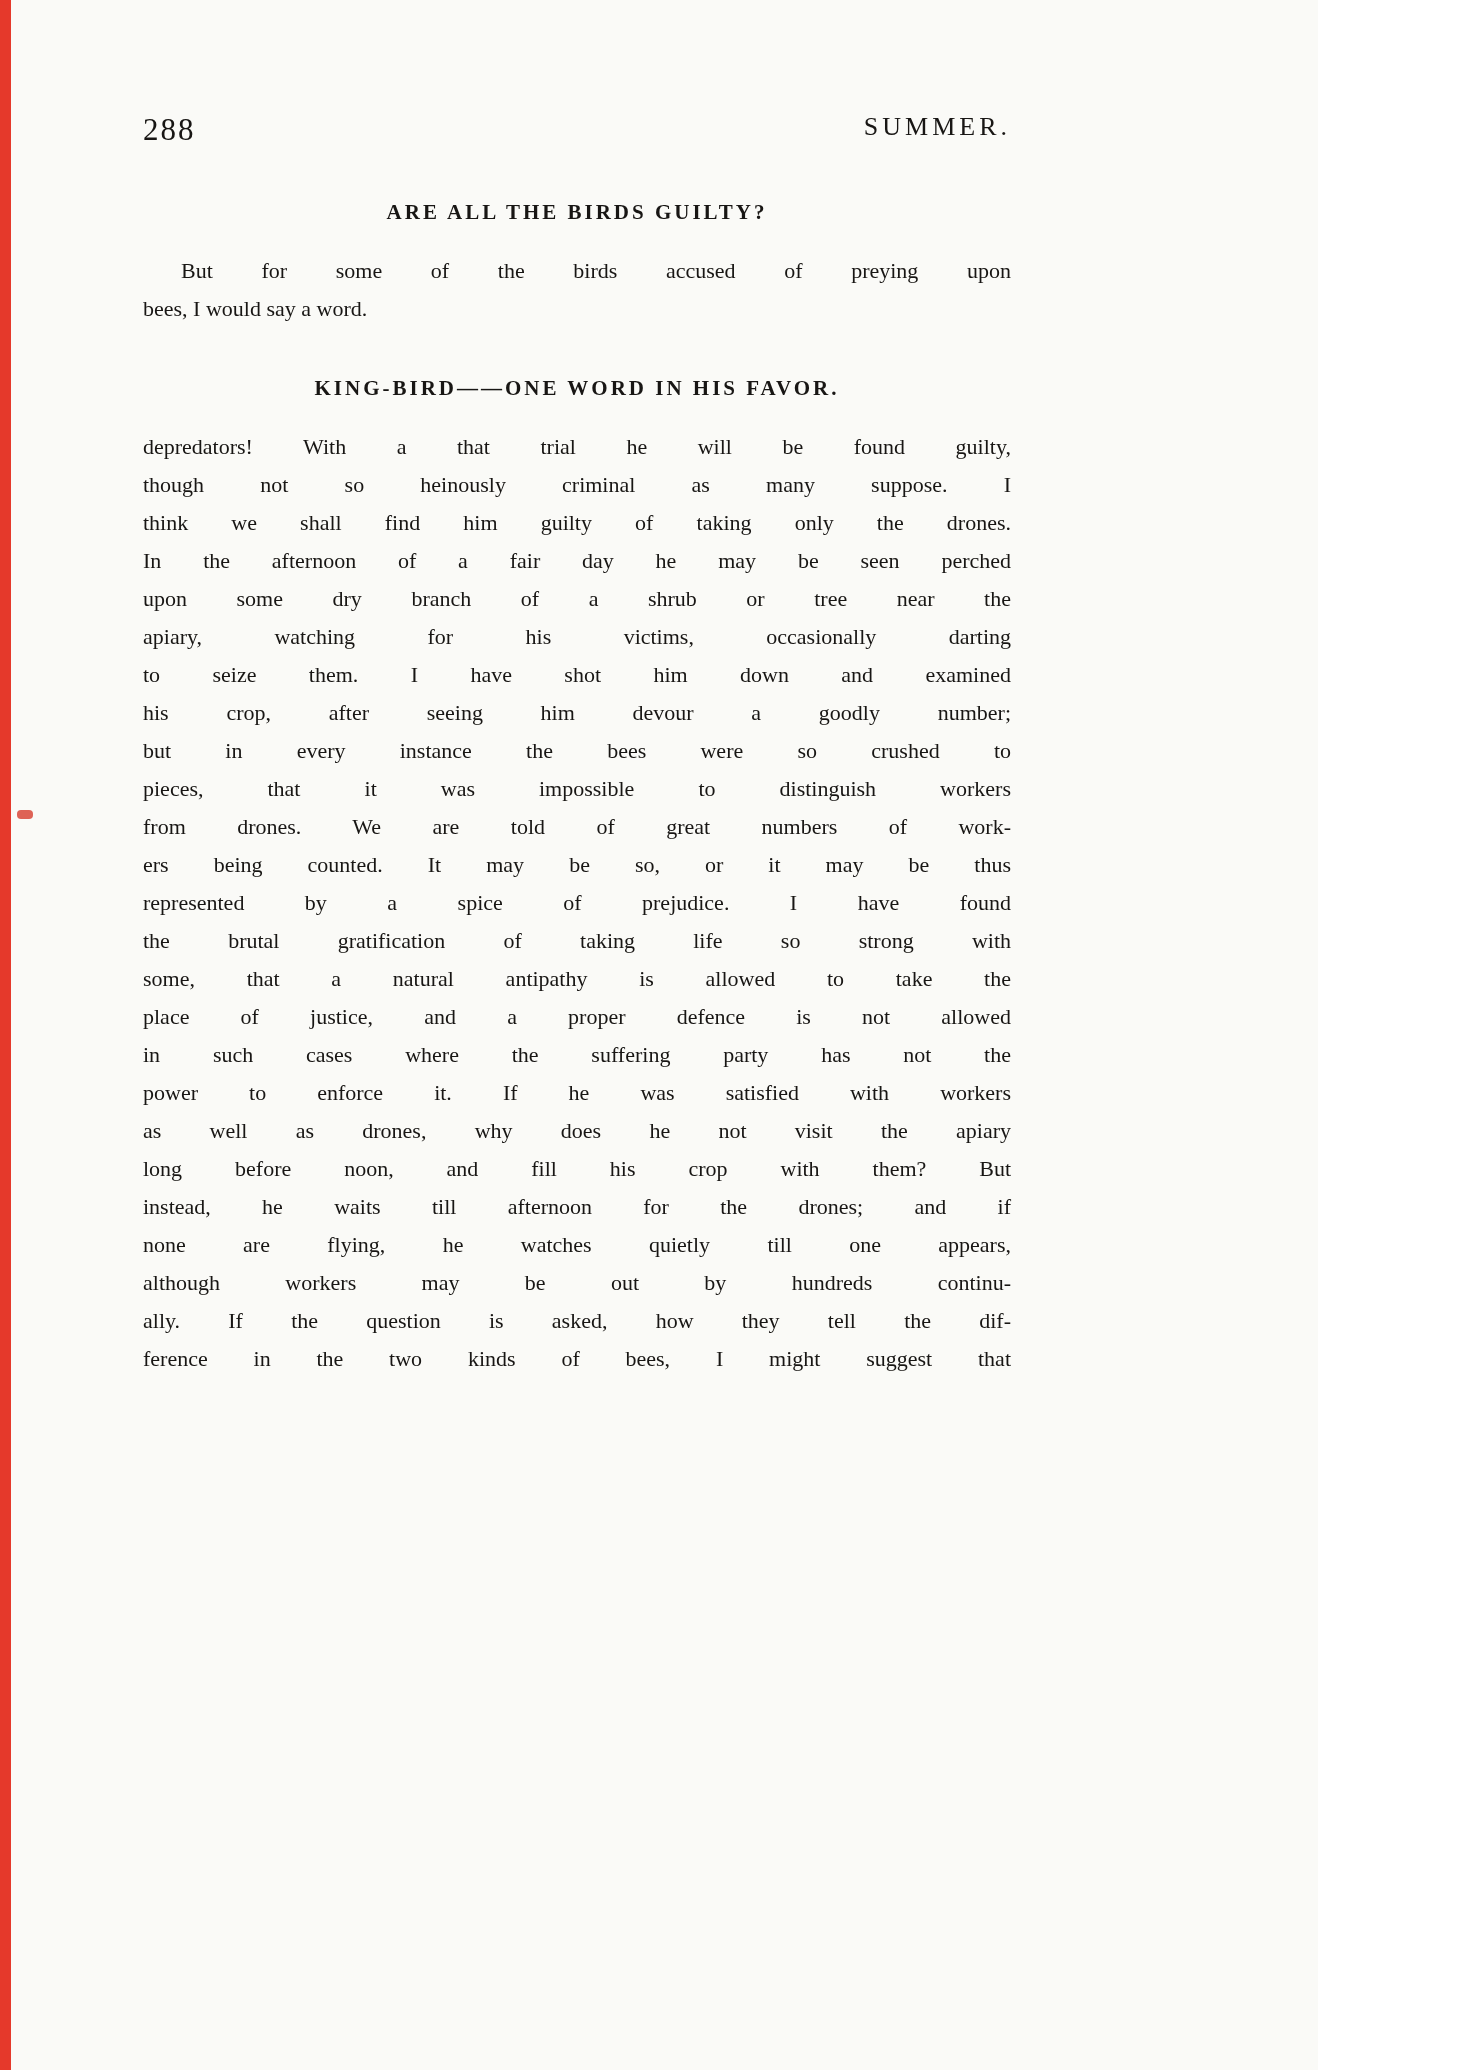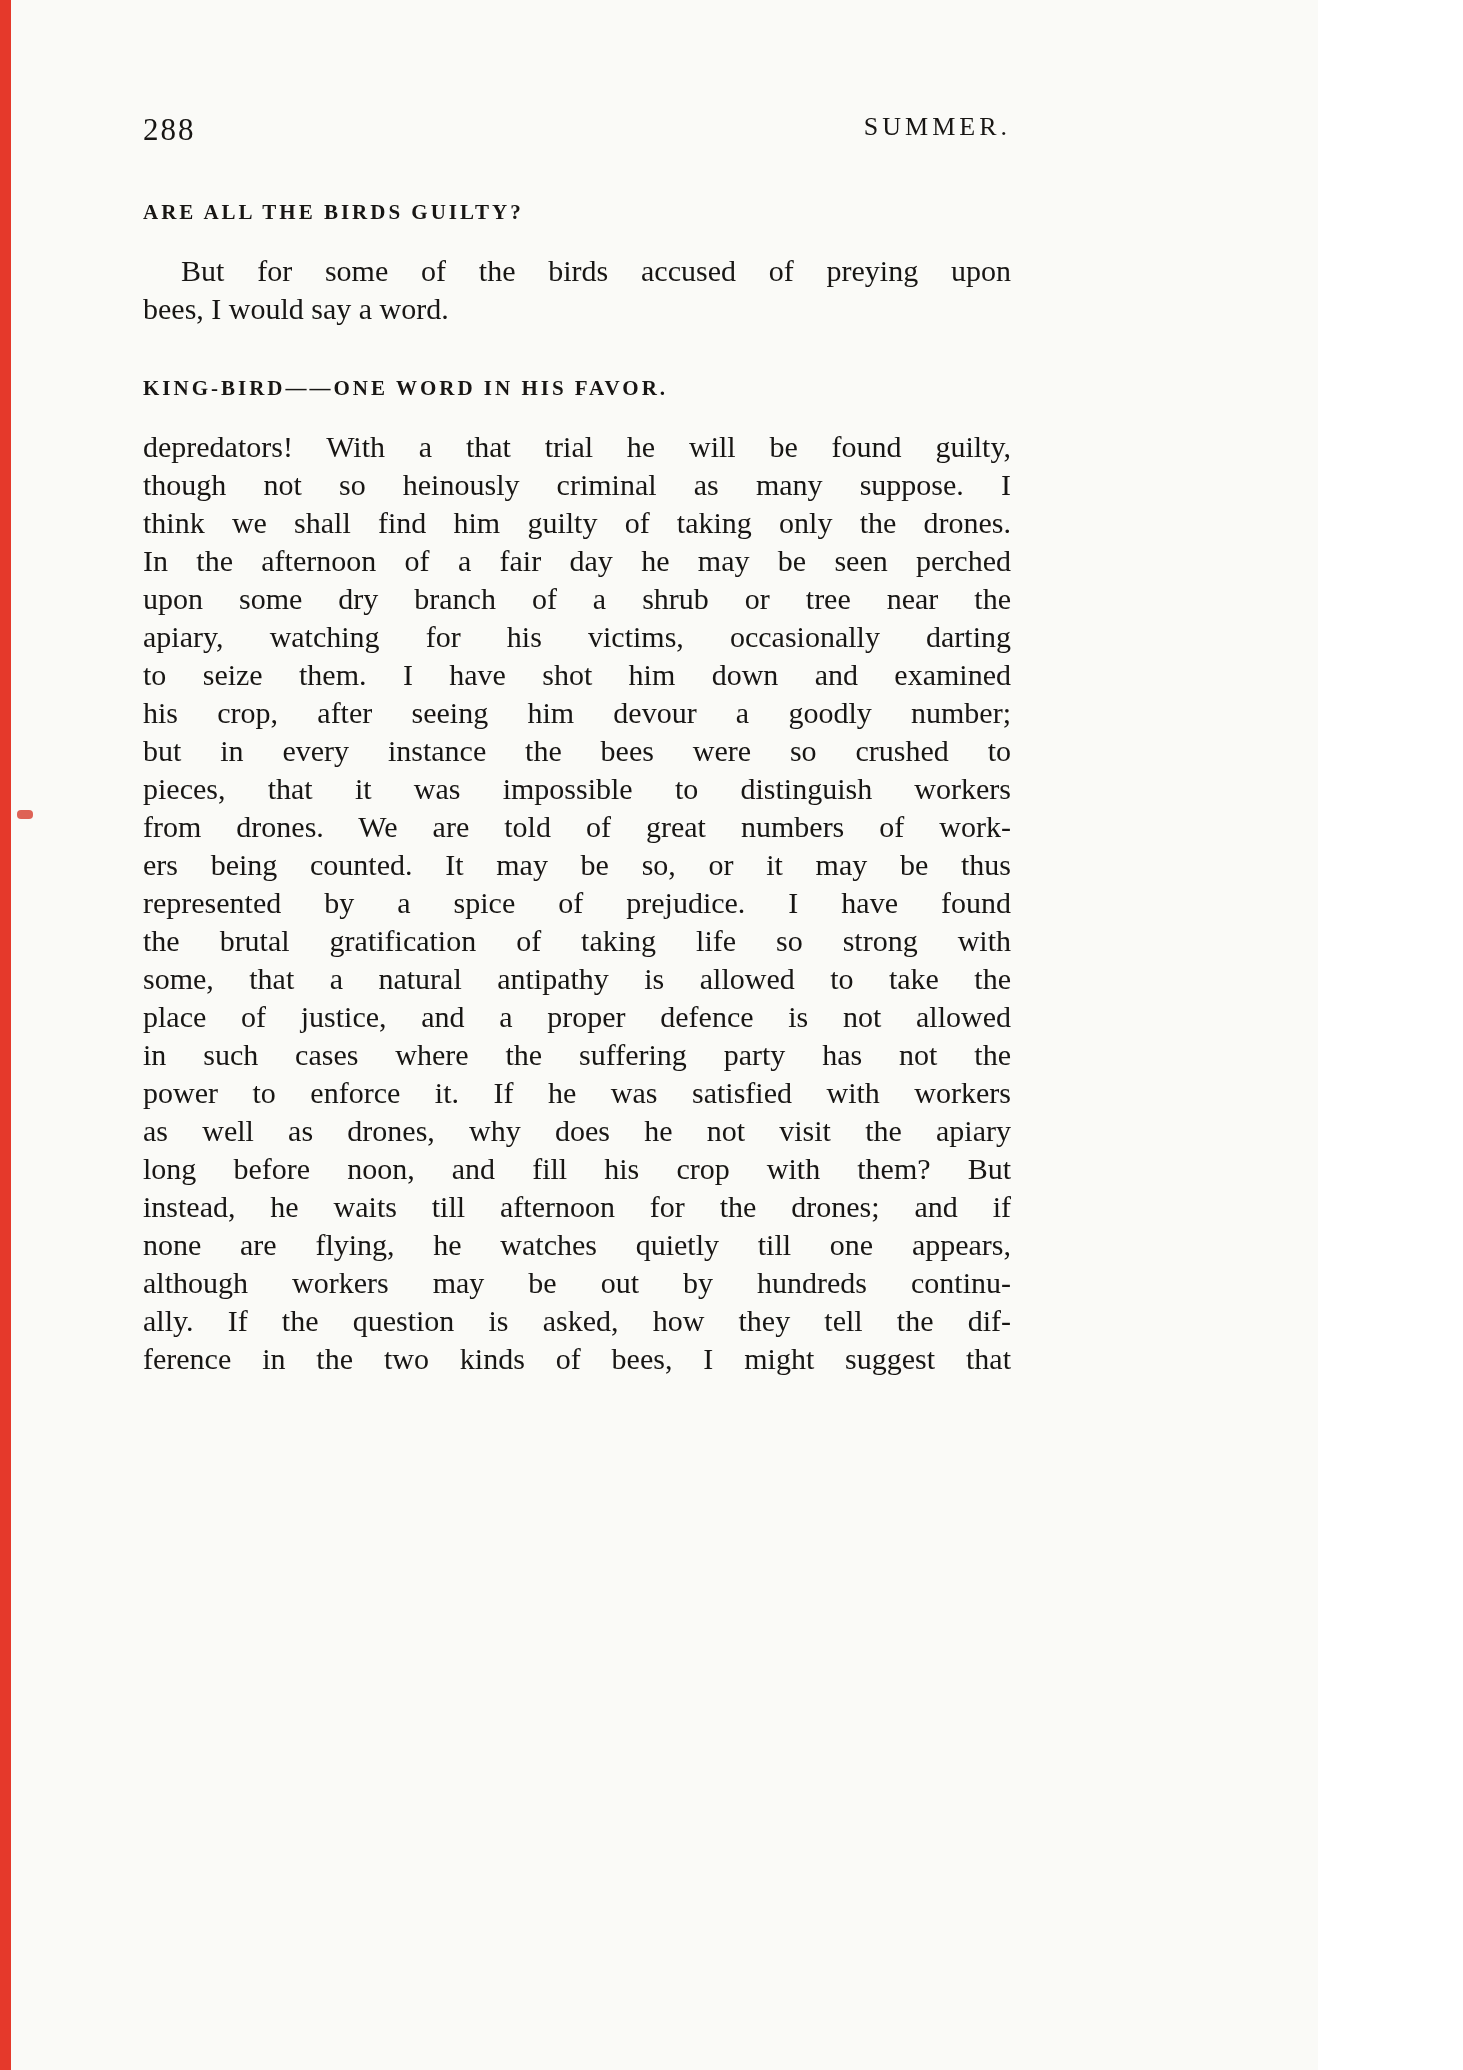--- a/index.html
+++ b/index.html
@@ -51,28 +51,29 @@
     font-size: 31px;
     letter-spacing: 2px;
   }
   .running {
     display: block;
     text-align: right;
     font-size: 26px;
     letter-spacing: 4px;
   }
   .sec-heading {
+    text-align: center;
     font-size: 21px;
     font-weight: bold;
     letter-spacing: 3px;
     margin: 46px 0 26px 0;
     line-height: 28px;
   }
   .para {
-    font-size: 30px;
+    font-size: 22px;
     line-height: 38px;
   }
   .line {
     text-align: justify;
     text-align-last: justify;
     white-space: normal;
   }
   .line.first {
     text-indent: 38px;
   }

